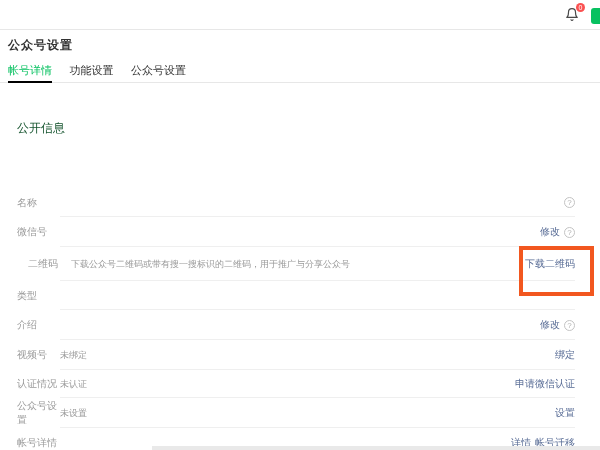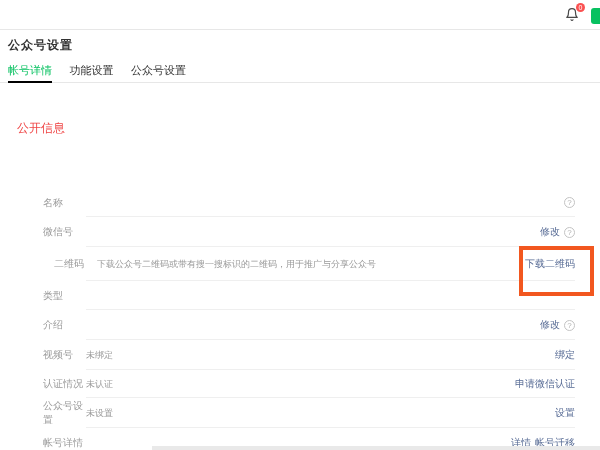--- a/index.html
+++ b/index.html
@@ -20,24 +20,24 @@
     border-radius:3px; background:#07c160; }
   
   .page-title { position:absolute; top:37px; left:8px; font-size:12px;
     font-weight:bold; color:#333; letter-spacing:1px; }
   .tabs-wrap { position:absolute; top:60px; left:0; right:0; height:23px;
     border-bottom:1px solid #e7e7e7; padding-left:8px; }
   .tab { display:inline-block; margin-right:13px; font-size:11px; color:#353535;
     height:22px; line-height:18px; cursor:pointer; }
   .tab.active { color:#07c160; border-bottom:2px solid #000000; }
   
-  .section-title { position:absolute; top:120px; left:17px; font-size:12px; color:#ef4444; }
+  .section-title { position:absolute; top:120px; left:17px; font-size:12px; color:#14532d; }
   .rows { position:absolute; top:188px; left:0; right:0; }
   .row { position:relative; display:flex; align-items:center;
-    height:30px; padding:0 25px 0 17px;margin-left:26px; }
+    height:30px; padding:0 25px 0 17px; }
   .row::after { content:""; position:absolute; left:60px; right:25px; bottom:0;
     border-bottom:1px solid #efefef; }
   .row.no-divider::after { display:none; }
   .row-label { width:43px; flex-shrink:0; font-size:10px; color:#9a9a9a; }
   .row-value { font-size:9px; color:#9a9a9a; }
   .row-right { margin-left:auto; display:flex; align-items:center; gap:4px; }
   .link { font-size:10px; color:#576b95; cursor:pointer; text-decoration:none; }
   .help { width:11px; height:11px; border:1px solid #c3c3c3; border-radius:50%;
     color:#b2b2b2; font-size:8px; line-height:9px; text-align:center; cursor:pointer;
     flex-shrink:0; }

